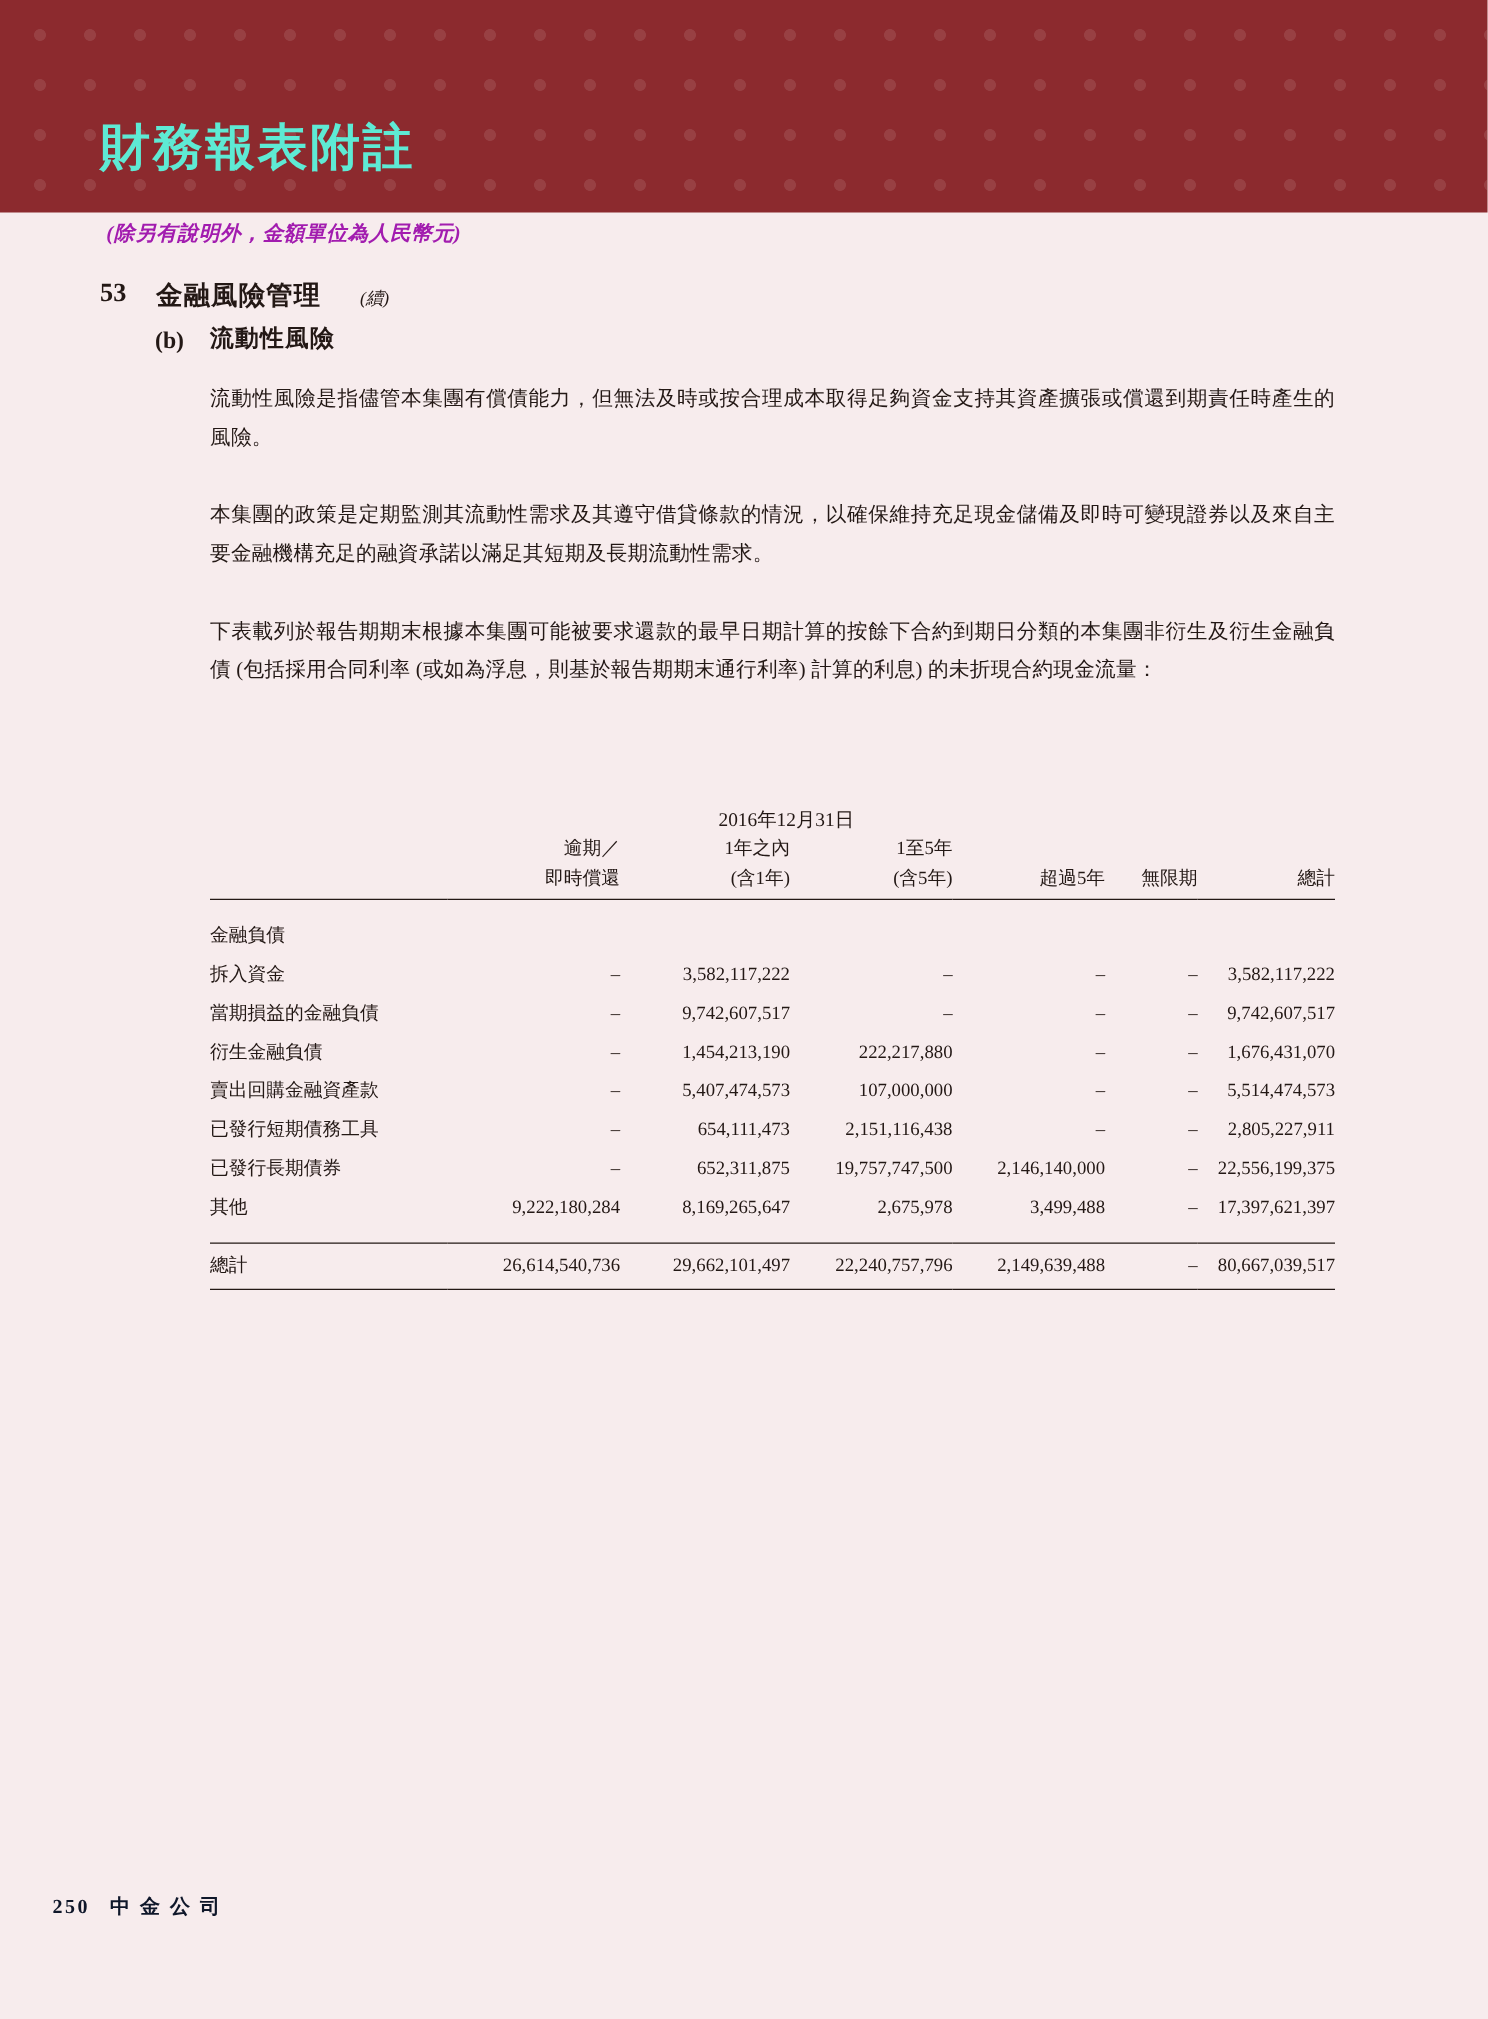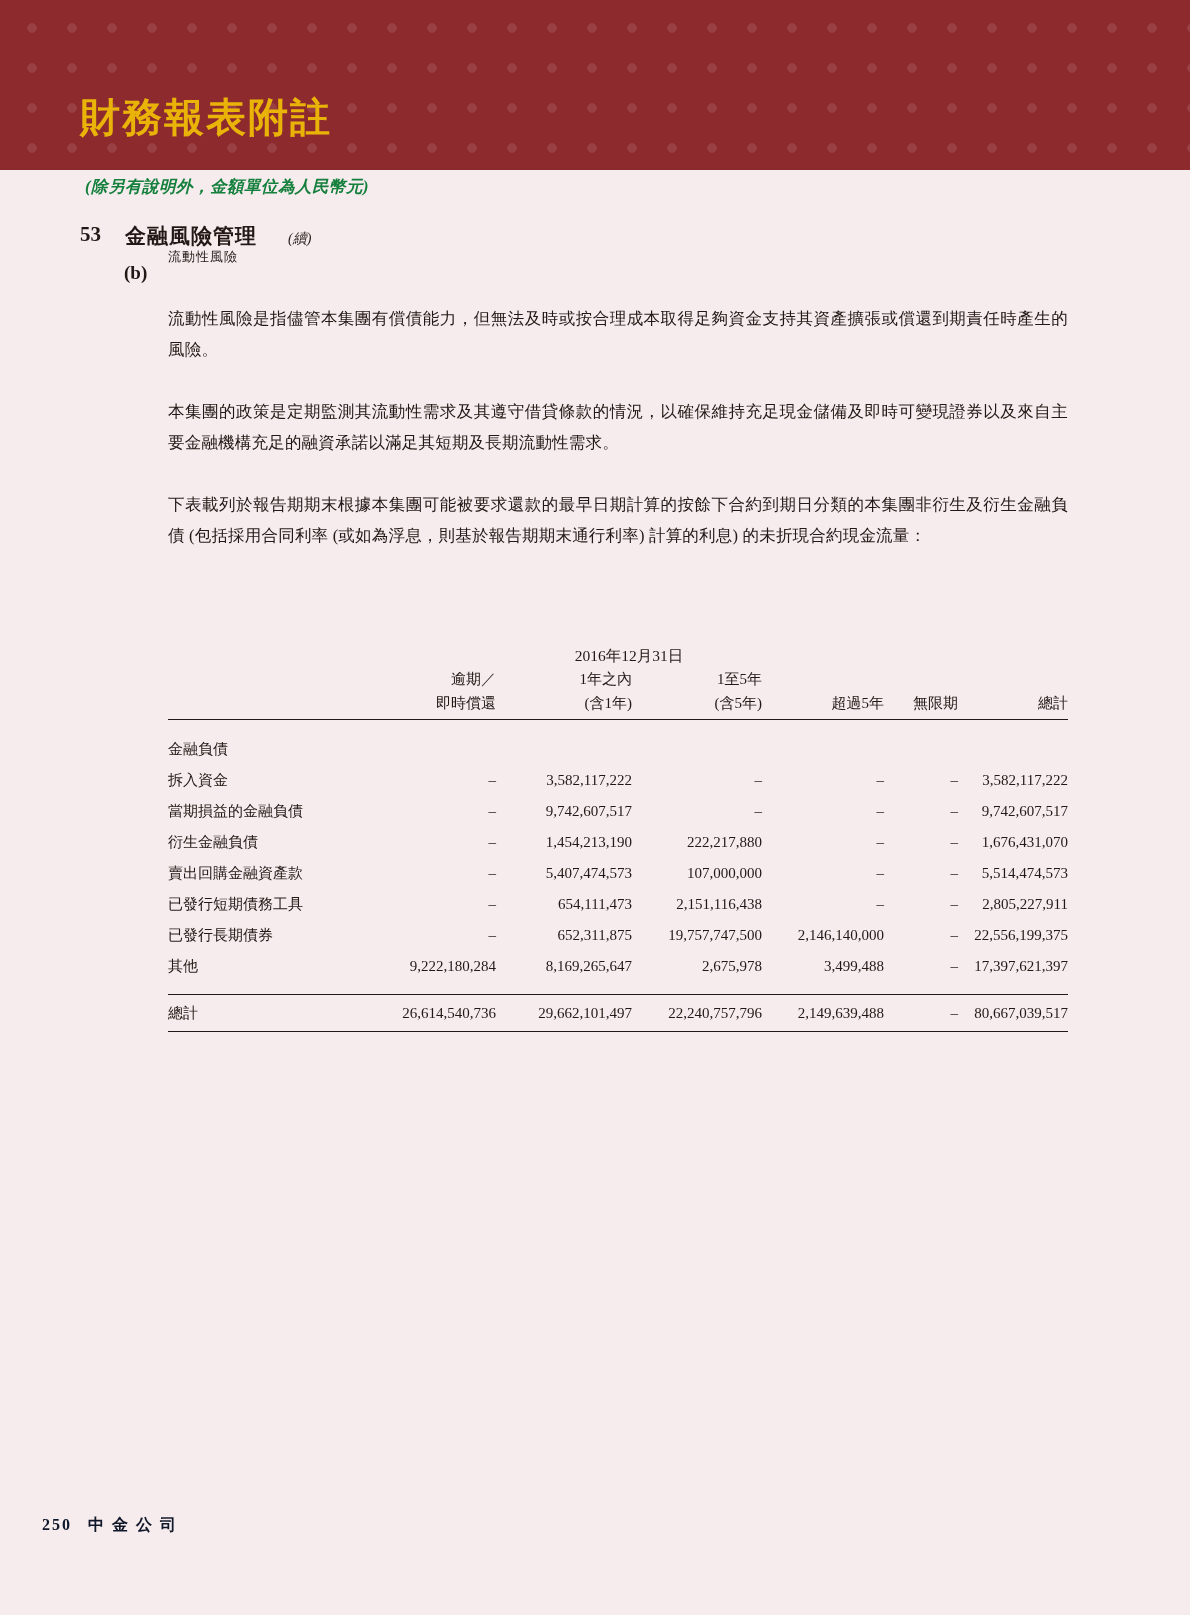--- a/index.html
+++ b/index.html
@@ -33,34 +33,34 @@
     background-image: radial-gradient(circle, rgba(255,255,255,0.10) 4.5px, rgba(255,255,255,0) 5px);
     background-size: 40px 40px;
     background-position: 12px 8px;
   }
   .header-title {
     position: absolute;
     left: 80px;
     top: 98px;
     font-size: 40px;
     font-weight: bold;
-    color: #eab308;
+    color: #5eead4;
     letter-spacing: 2px;
     line-height: 1;
   }
 
   
   .subnote {
     position: absolute;
     left: 85px;
     top: 176px;
     font-size: 16.5px;
     font-style: italic;
     font-weight: bold;
-    color: #15803d;
+    color: #a21caf;
     letter-spacing: 0.5px;
   }
 
   .section-no {
     position: absolute;
     left: 80px;
     top: 222px;
     font-size: 21px;
     font-weight: bold;
   }
@@ -83,23 +83,23 @@
   .sub-letter {
     position: absolute;
     left: 124px;
     top: 262px;
     font-size: 19px;
     font-weight: bold;
   }
   .sub-title {
     position: absolute;
     left: 168px;
-    top: 248px;
-    font-size: 13px;
-    font-weight: normal;
+    top: 258px;
+    font-size: 19px;
+    font-weight: bold;
     letter-spacing: 1px;
   }
 
   .para {
     position: absolute;
     left: 168px;
     width: 900px;
     font-size: 16.5px;
     line-height: 31px;
     text-align: justify;

